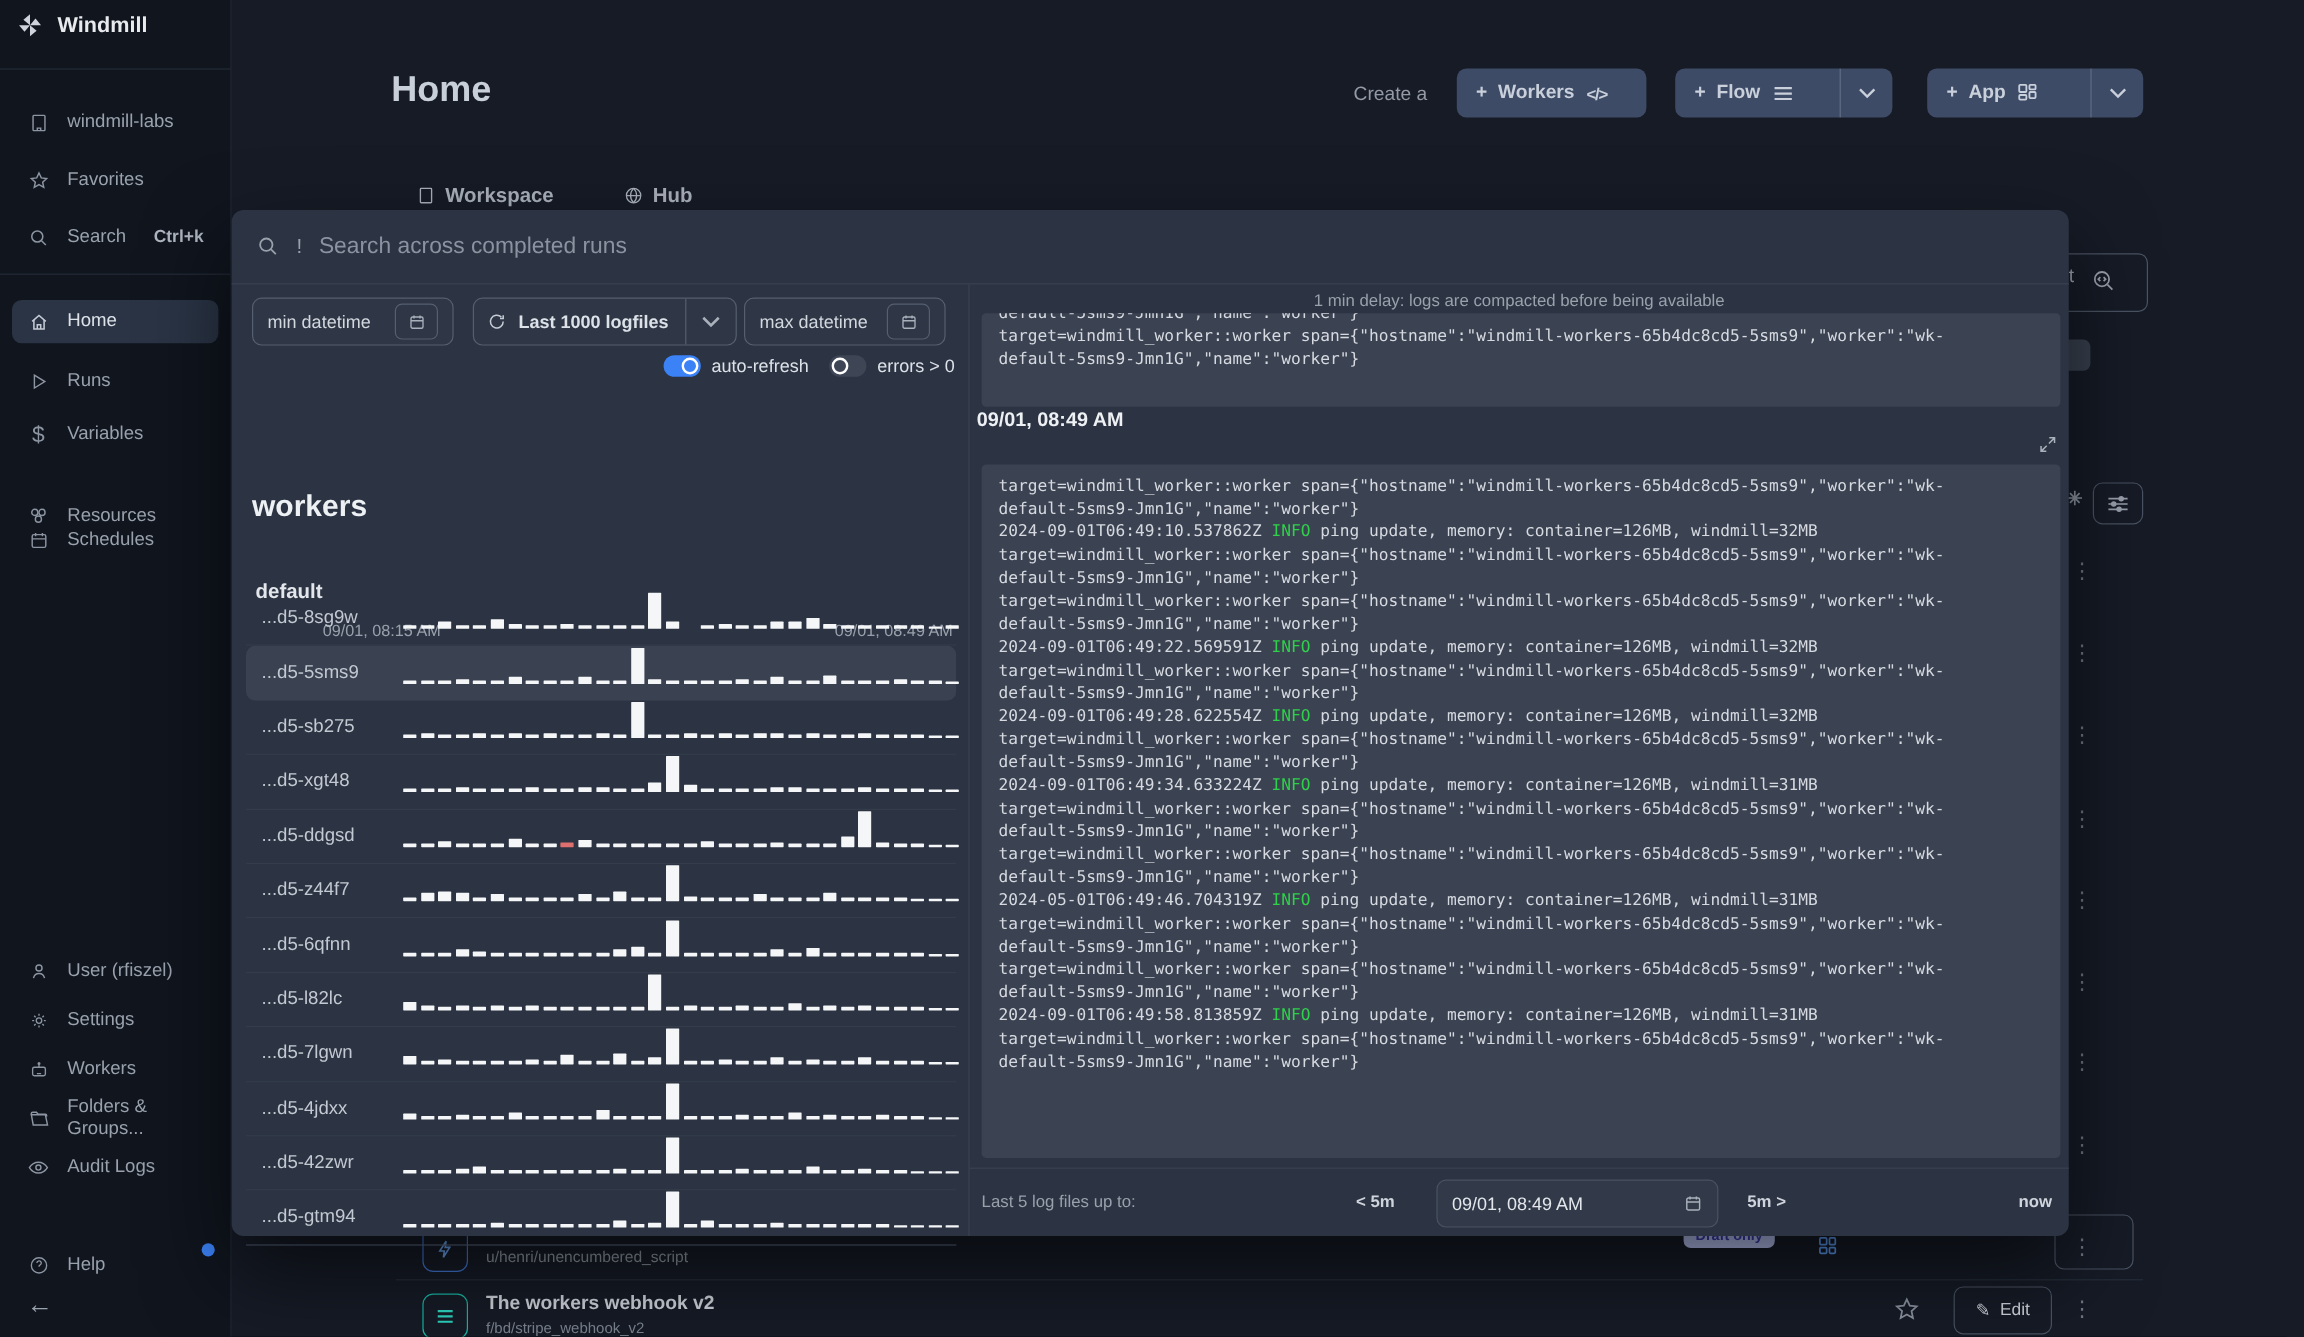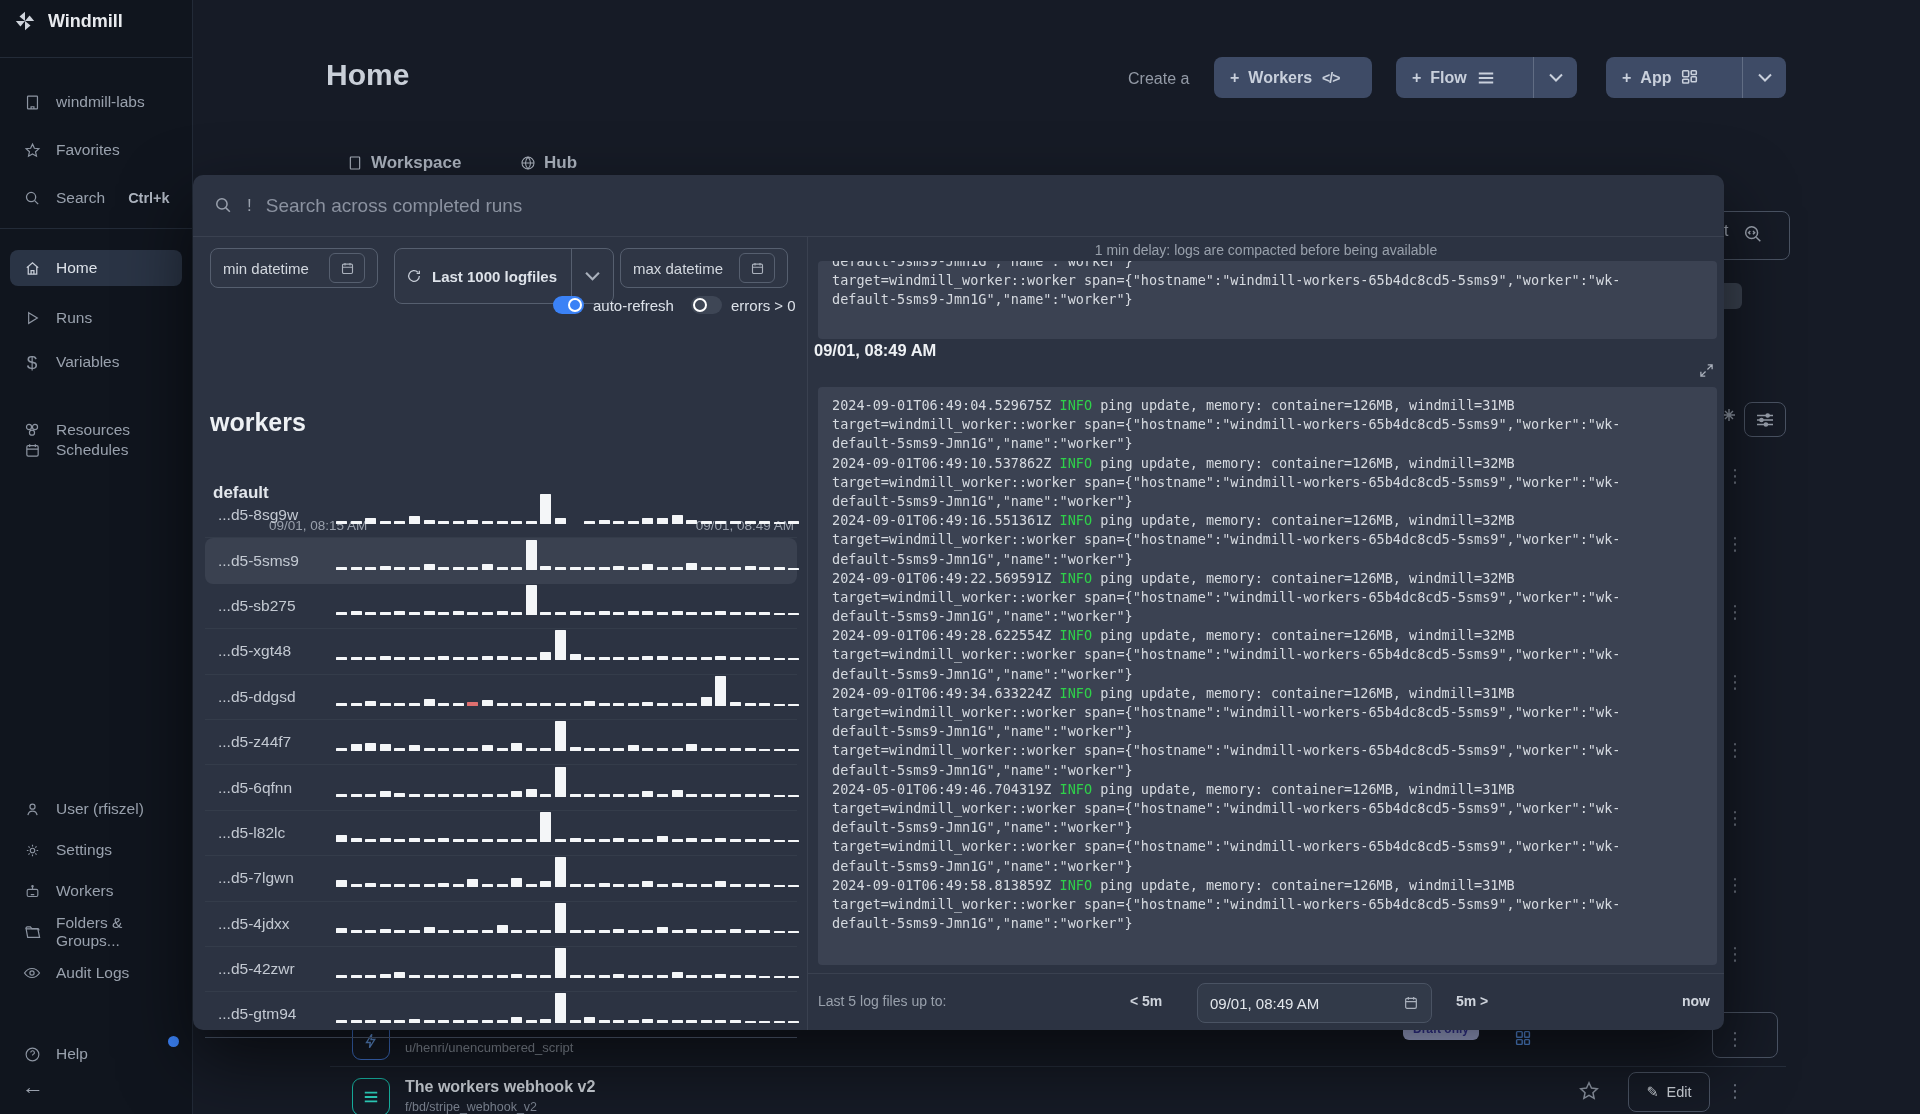--- a/index.html
+++ b/index.html
@@ -42,21 +42,21 @@
   
   .modal{position:absolute;left:193px;top:175px;width:1531px;height:855px;background:#2c3342;border-radius:10px;
          box-shadow:0 30px 70px rgba(0,0,0,.6);z-index:10;}
   .m-search{position:absolute;left:0;top:0;width:100%;height:62px;border-bottom:1px solid #3a4150;display:flex;align-items:center;box-sizing:border-box;padding-left:21px;gap:14px;cursor:text;}
   .m-search .bang{color:#9aa1ad;font-size:17px;}
   .m-search .ph{color:#8b92a0;font-size:19px;}
   .vdiv{position:absolute;left:614px;top:62px;width:1px;height:793px;background:#3a4150;}
   .pill{position:absolute;top:73px;height:40px;border:1px solid #565f6f;border-radius:8px;box-sizing:border-box;
         display:flex;align-items:center;color:#d3d8df;font-size:15px;padding:0 12px;justify-content:space-between;cursor:pointer;background:#2f3645;}
   .cal-inner{width:34px;height:28px;border:1px solid #565f6f;border-radius:6px;display:flex;align-items:center;justify-content:center;color:#aab1bc;}
-  .drop{position:absolute;left:201px;top:73px;width:220px;height:56px;border:1px solid #565f6f;border-radius:8px;box-sizing:border-box;
+  .drop{position:absolute;left:201px;top:73px;width:220px;height:40px;border:1px solid #565f6f;border-radius:8px;box-sizing:border-box;
         display:flex;align-items:center;cursor:pointer;background:#2f3645;}
   .drop .txt{font-size:15px;font-weight:600;color:#dde2e9;margin-left:10px;}
   .drop .seg{margin-left:auto;width:41px;height:100%;border-left:1px solid #565f6f;display:flex;align-items:center;justify-content:center;color:#aab1bc;}
   .toggle{width:31px;height:18px;border-radius:10px;position:relative;flex:none;cursor:pointer;}
   .toggle .knob{position:absolute;top:2px;width:14px;height:14px;border-radius:50%;background:transparent;border:2px solid #fff;box-sizing:border-box;}
   .tog-row{position:absolute;display:flex;align-items:flex-end;gap:9px;font-size:15px;color:#dde2e9;}
   .range-lbl{position:absolute;top:343px;font-size:13.5px;color:#99a0ac;}
   .workers-h{position:absolute;left:17px;top:233px;font-size:25px;font-weight:bold;color:#eef1f4;}
   .group-h{position:absolute;left:20px;top:308px;font-size:17px;font-weight:bold;color:#e3e7ec;}
   .wlist{position:absolute;left:12px;top:318px;width:592px;}
@@ -893,27 +893,25 @@
         <div class="log-line"><span>target=windmill_worker::worker span={"hostname":"windmill-workers-65b4dc8cd5-5sms9","worker":"wk-</span></div>
         <div class="log-line"><span>default-5sms9-Jmn1G","name":"worker"}</span></div>
       </div>
     <div class="sect-h">09/01, 08:49 AM</div>
     <span class="expand">
       <svg width="15" height="15" viewBox="0 0 24 24" fill="none" stroke="currentColor" stroke-width="2">
           <path d="M14 3h7v7M21 3l-7.5 7.5M10 21H3v-7M3 21l7.5-7.5"></path>
         </svg>
     </span>
     <div class="logblock" style="top:212px;height:578px;padding:9px 14px" id="log-block-main">
-        <div class="log-line"><span>2024-09-01T06:49:04.529675Z </span><span class="lvl">INFO</span><span> ping update, memory: container=126MB, windmill=31MB</span></div>
         <div class="log-line"><span>target=windmill_worker::worker span={"hostname":"windmill-workers-65b4dc8cd5-5sms9","worker":"wk-</span></div>
         <div class="log-line"><span>default-5sms9-Jmn1G","name":"worker"}</span></div>
         <div class="log-line"><span>2024-09-01T06:49:10.537862Z </span><span class="lvl">INFO</span><span> ping update, memory: container=126MB, windmill=32MB</span></div>
         <div class="log-line"><span>target=windmill_worker::worker span={"hostname":"windmill-workers-65b4dc8cd5-5sms9","worker":"wk-</span></div>
         <div class="log-line"><span>default-5sms9-Jmn1G","name":"worker"}</span></div>
-        <div class="log-line"><span>2024-09-01T06:49:16.551361Z </span><span class="lvl">INFO</span><span> ping update, memory: container=126MB, windmill=32MB</span></div>
         <div class="log-line"><span>target=windmill_worker::worker span={"hostname":"windmill-workers-65b4dc8cd5-5sms9","worker":"wk-</span></div>
         <div class="log-line"><span>default-5sms9-Jmn1G","name":"worker"}</span></div>
         <div class="log-line"><span>2024-09-01T06:49:22.569591Z </span><span class="lvl">INFO</span><span> ping update, memory: container=126MB, windmill=32MB</span></div>
         <div class="log-line"><span>target=windmill_worker::worker span={"hostname":"windmill-workers-65b4dc8cd5-5sms9","worker":"wk-</span></div>
         <div class="log-line"><span>default-5sms9-Jmn1G","name":"worker"}</span></div>
         <div class="log-line"><span>2024-09-01T06:49:28.622554Z </span><span class="lvl">INFO</span><span> ping update, memory: container=126MB, windmill=32MB</span></div>
         <div class="log-line"><span>target=windmill_worker::worker span={"hostname":"windmill-workers-65b4dc8cd5-5sms9","worker":"wk-</span></div>
         <div class="log-line"><span>default-5sms9-Jmn1G","name":"worker"}</span></div>
         <div class="log-line"><span>2024-09-01T06:49:34.633224Z </span><span class="lvl">INFO</span><span> ping update, memory: container=126MB, windmill=31MB</span></div>
         <div class="log-line"><span>target=windmill_worker::worker span={"hostname":"windmill-workers-65b4dc8cd5-5sms9","worker":"wk-</span></div>

